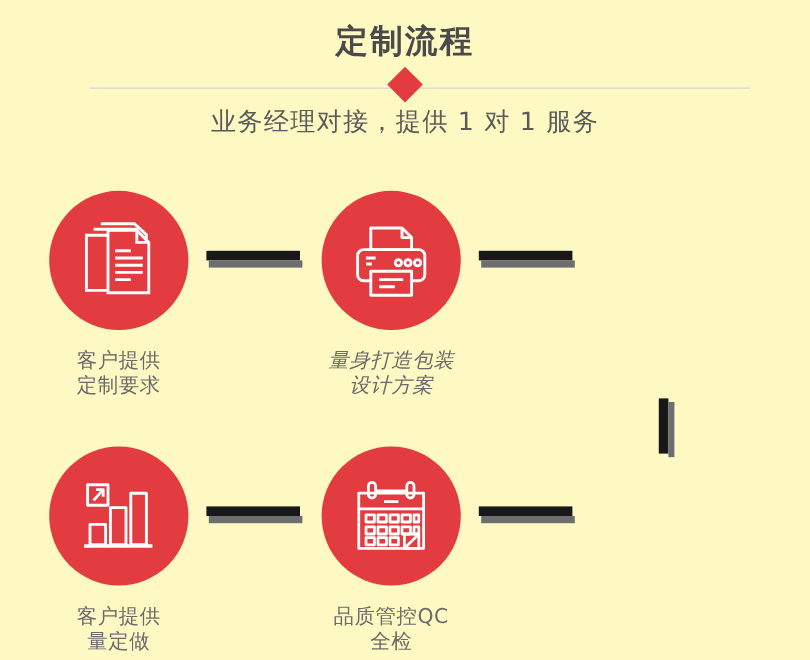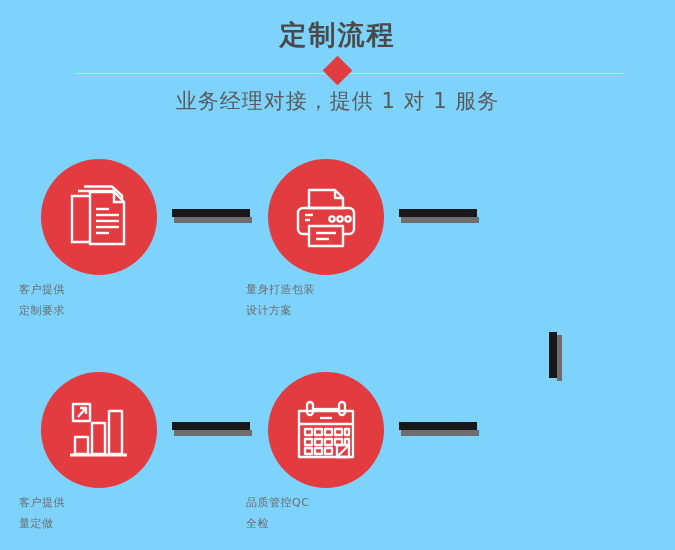--- a/index.html
+++ b/index.html
@@ -7,21 +7,21 @@
     padding: 0;
     background: #ffffff;
   }
   body {
     font-family: "DejaVu Sans", "Liberation Sans", sans-serif;
   }
   #page {
     position: relative;
     width: 675px;
     height: 550px;
-    background: #7dd3fc;
+    background: #fef9c3;
     overflow: hidden;
   }
 
   
   .title {
     position: absolute;
     left: 0;
     top: 16px;
     width: 675px;
     text-align: center;
@@ -74,27 +74,27 @@
     border-radius: 50%;
     background: #e23b40;
   }
   .circle svg {
     position: absolute;
     left: 50%;
     top: 50%;
     transform: translate(-50%, -50%);
   }
   .step-label {
-    margin-top: 4px;
-    font-size: 11px;
+    margin-top: 16px;
+    font-size: 17px;
     color: #6b6b6b;
     line-height: 21px;
     letter-spacing: 0.5px;
     white-space: pre-line;
-    text-align: left;
+    text-align: center;
   }
 
   
   .conn-h {
     position: absolute;
     width: 78px;
     height: 8px;
   }
   .conn-h .bar {
     position: absolute;
@@ -179,21 +179,21 @@
           <line x1="32" y1="39" x2="55" y2="39"></line>
           <line x1="32" y1="45" x2="55" y2="45"></line>
           <line x1="32" y1="51" x2="45" y2="51"></line>
         </g>
       </svg>
     </div>
     <div class="step-label">客户提供
 定制要求</div>
   </div>
 
-  <div class="step" style="left:246px; top:159px;">
+  <div class="step" style="left:246px; top:159px;font-style:italic;">
     <div class="circle">
       <svg width="70" height="70" viewBox="0 0 70 70">
         <g fill="none" stroke="#ffffff" stroke-width="2.4" stroke-linejoin="round">
           <path d="M18 8 H44 L52 16 V26 H18 Z"></path>
           <path d="M44 8 V16 H52"></path>
           <path d="M12 26 H58 A5 5 0 0 1 63 31 V47 A5 5 0 0 1 58 52 H12 A5 5 0 0 1 7 47 V31 A5 5 0 0 1 12 26 Z"></path>
           <line x1="14" y1="33" x2="22" y2="33"></line>
           <line x1="14" y1="38" x2="19" y2="38"></line>
           <circle cx="41" cy="37" r="2.6"></circle>
           <circle cx="49" cy="37" r="2.6"></circle>

